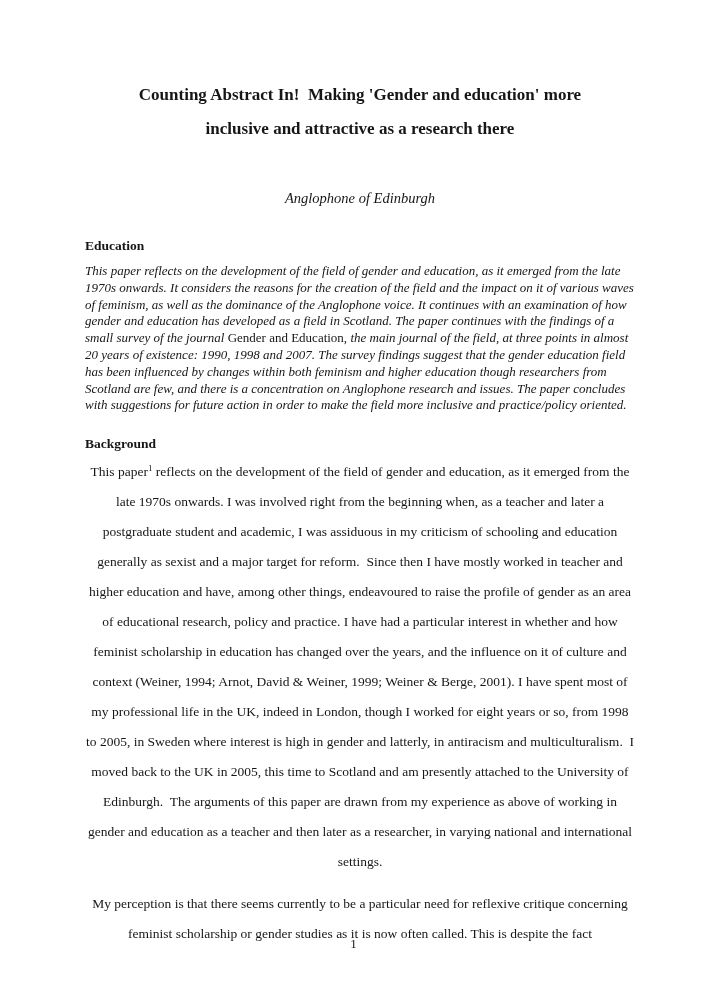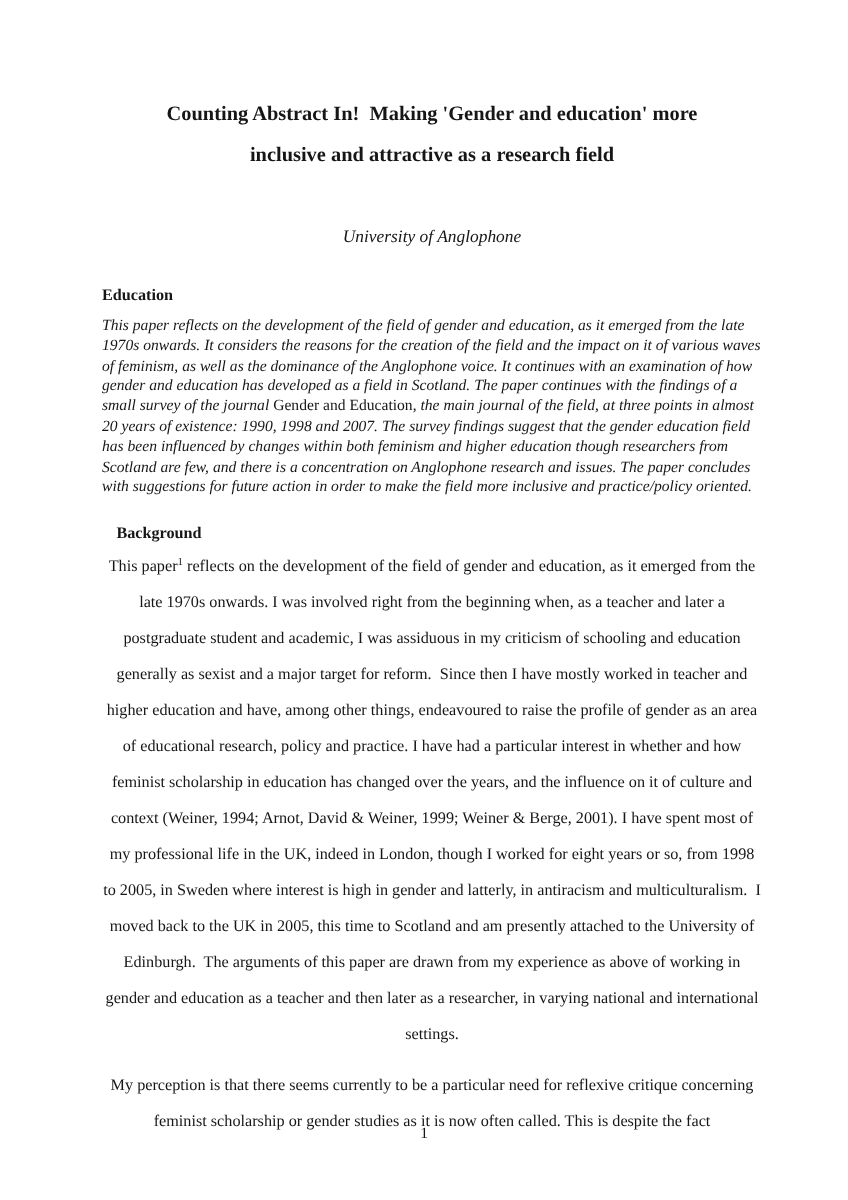--- a/index.html
+++ b/index.html
@@ -41,21 +41,21 @@
   .abstract-text {
     margin-top: 10px;
     font-style: italic;
     font-size: 13px;
     line-height: 16.8px;
     white-space: pre-wrap;
     text-align: left;
   }
   .abstract-text .roman { font-style: normal; }
 
-  .background-heading { margin-top: 22px; margin-left: 12px; }
+  .background-heading { margin-top: 22px; }
 
   .body-para {
     font-size: 13.5px;
     line-height: 30px;
     white-space: pre-wrap;
     text-align: center;
   }
   .para-1 { margin-top: 6px; }
   .para-2 { margin-top: 12px; }
 
@@ -75,24 +75,24 @@
     line-height: 16px;
   }
 </style>
 </head>
 <body>
 
 <div class="page">
   <div class="content">
 
     <div class="title-line">Counting Abstract In!  Making 'Gender and education' more</div>
-    <div class="title-line">inclusive and attractive as a research field</div>
+    <div class="title-line">inclusive and attractive as a research there</div>
 
     <div class="byline">
-      <div class="byline-line">University of Anglophone</div>
+      <div class="byline-line">Anglophone of Edinburgh</div>
     </div>
 
     <div class="section-heading abstract-heading">Education</div>
 
     <div class="abstract-text"><span>This paper reflects on the development of the field of gender and education, as it emerged from the late 1970s onwards. It considers the reasons for the creation of the field and the impact on it of various waves of feminism, as well as the dominance of the Anglophone voice. It continues with an examination of how gender and education has developed as a field in Scotland. The paper continues with the findings of a small survey of the journal </span><span class="roman">Gender and Education,</span><span> the main journal of the field, at three points in almost 20 years of existence: 1990, 1998 and 2007. The survey findings suggest that the gender education field has been influenced by changes within both feminism and higher education though researchers from Scotland are few, and there is a concentration on Anglophone research and issues. The paper concludes with suggestions for future action in order to make the field more inclusive and practice/policy oriented.</span></div>
 
     <div class="section-heading background-heading">Background</div>
 
     <div class="body-para para-1"><span>This paper</span><sup class="footnote-marker">1</sup><span> reflects on the development of the field of gender and education, as it emerged from the late 1970s onwards. I was involved right from the beginning when, as a teacher and later a postgraduate student and academic, I was assiduous in my criticism of schooling and education generally as sexist and a major target for reform.  Since then I have mostly worked in teacher and higher education and have, among other things, endeavoured to raise the profile of gender as an area of educational research, policy and practice. I have had a particular interest in whether and how feminist scholarship in education has changed over the years, and the influence on it of culture and context (Weiner, 1994; Arnot, David &amp; Weiner, 1999; Weiner &amp; Berge, 2001). I have spent most of my professional life in the UK, indeed in London, though I worked for eight years or so, from 1998 to 2005, in Sweden where interest is high in gender and latterly, in antiracism and multiculturalism.  I moved back to the UK in 2005, this time to Scotland and am presently attached to the University of Edinburgh.  The arguments of this paper are drawn from my experience as above of working in gender and education as a teacher and then later as a researcher, in varying national and international settings.</span></div>
 

